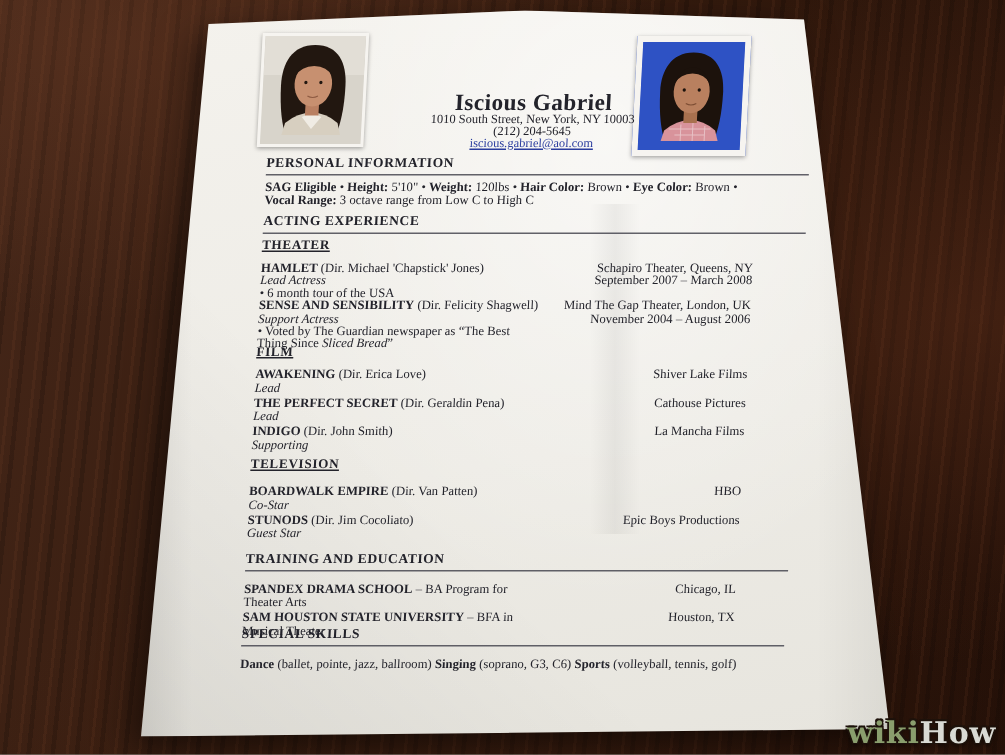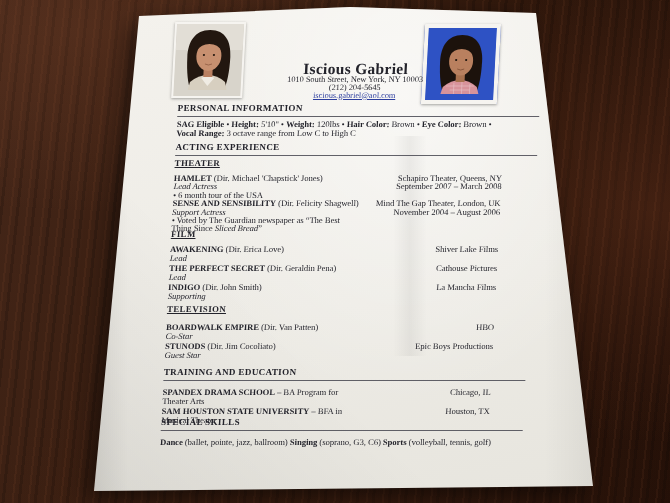--- a/index.html
+++ b/index.html
@@ -198,13 +198,14 @@
           </div>
         </div>
 
         <div class="abs sec-head" style="top:412px">SPECIAL SKILLS</div>
         <div class="abs txt" style="top:432px;line-height:9.3px"><b class="ttl">Dance</b> <span>(ballet, pointe, jazz, ballroom)</span> <b class="ttl">Singing</b> <span>(soprano, G3, C6)</span> <b class="ttl">Sports</b> <span>(volleyball, tennis, golf)</span></div>
 
       </div>
     </div>
   </div>
 
+  <div class="watermark"><span class="wm-wiki">wiki</span><span class="wm-how">How</span></div>
 </div>
 
 </body></html>

